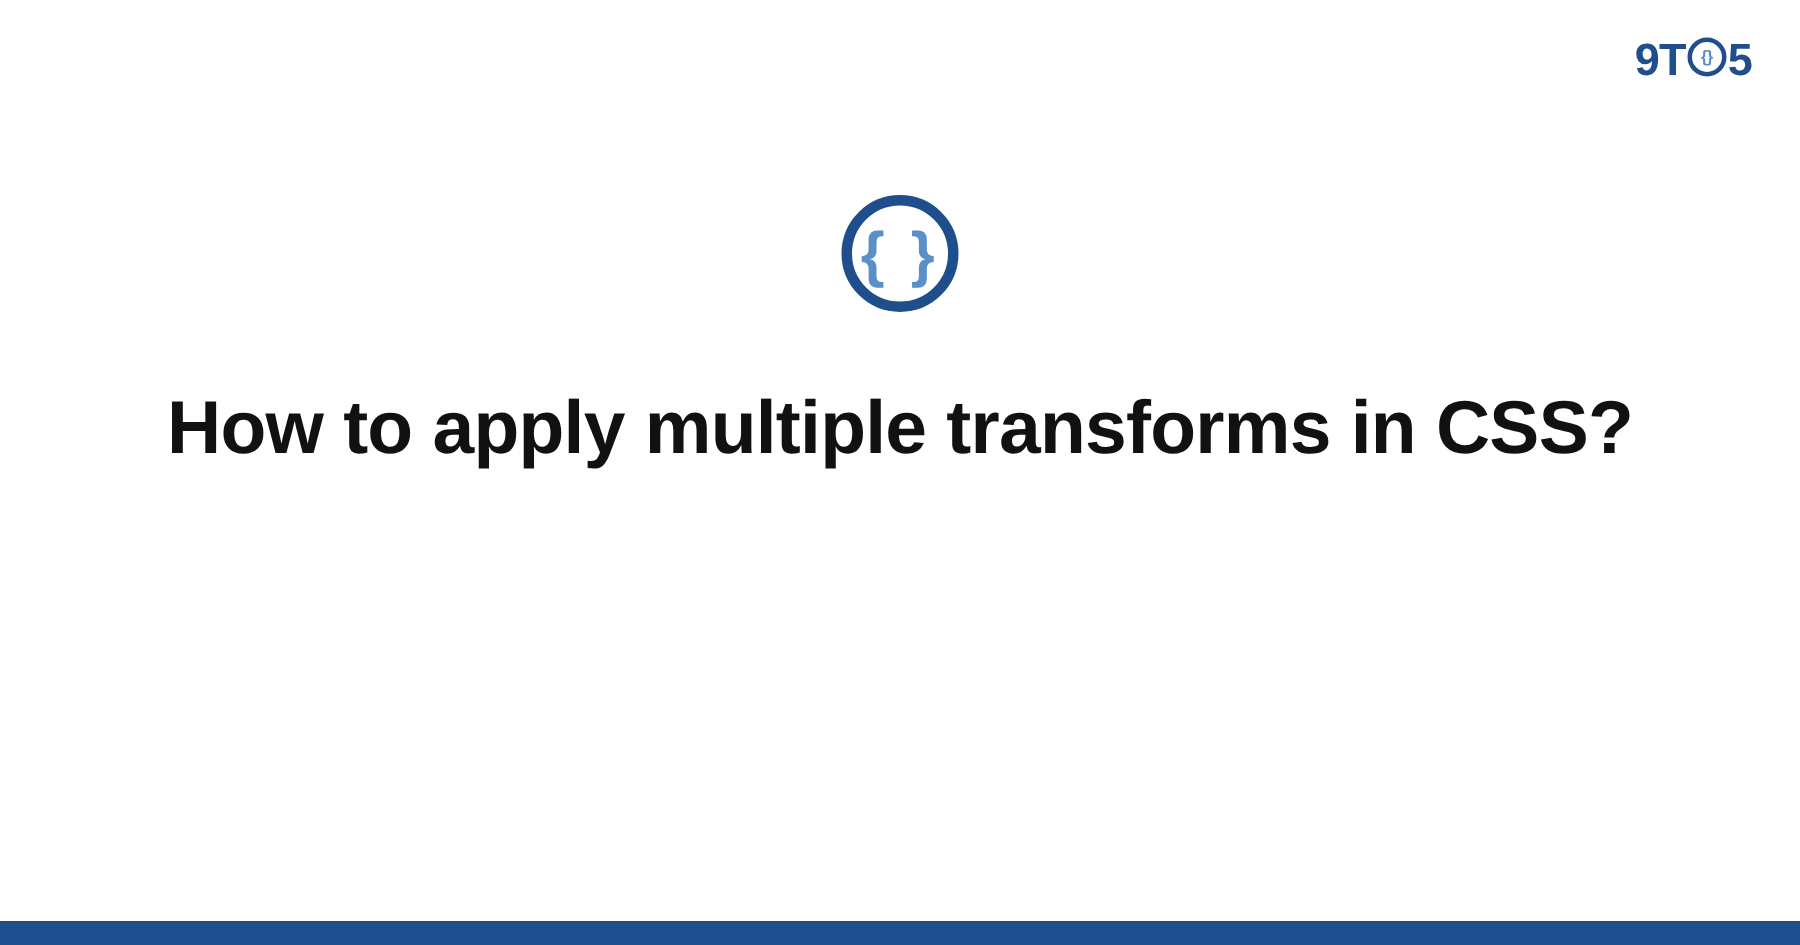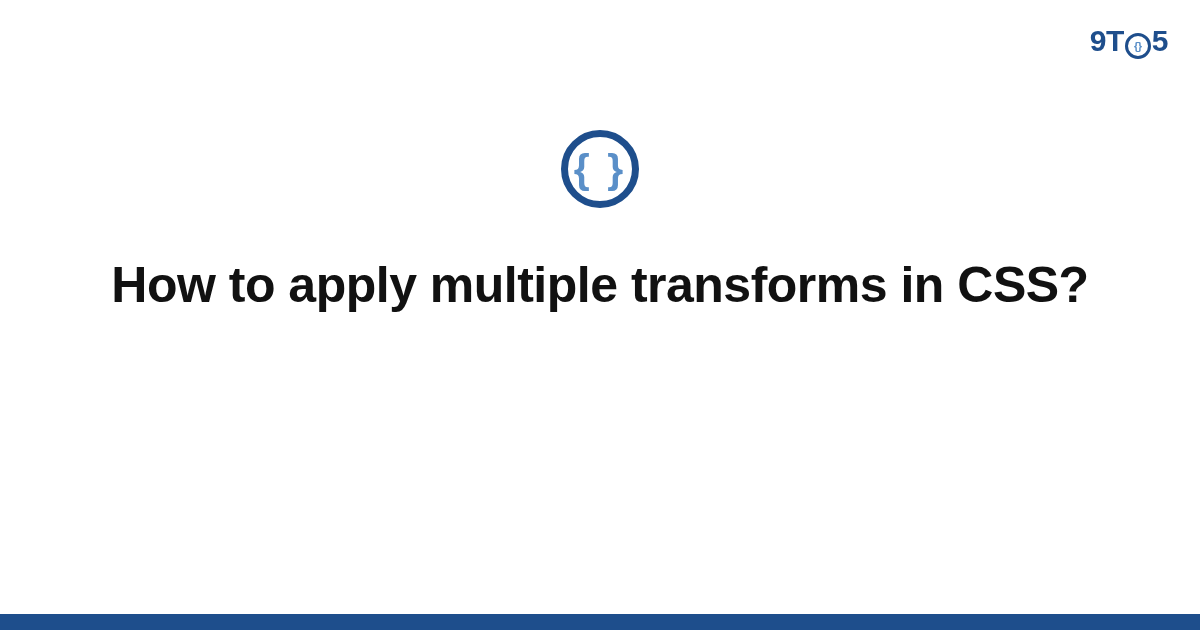--- a/index.html
+++ b/index.html
@@ -13,21 +13,21 @@
       background: #ffffff;
       font-family: -apple-system, BlinkMacSystemFont, "Segoe UI", Helvetica, Arial, sans-serif;
       position: relative;
       overflow: hidden;
     }
     .logo-wrap {
       position: absolute;
       top: 24px;
       right: 32px;
       display: flex;
-      align-items: flex-end;
+      align-items: flex-start;
       font-size: 30px;
       font-weight: 600;
       letter-spacing: -0.5px;
     }
     .logo-9t {
       color: #1e4e8c;
     }
     .logo-o {
       display: inline-flex;
       align-items: center;

